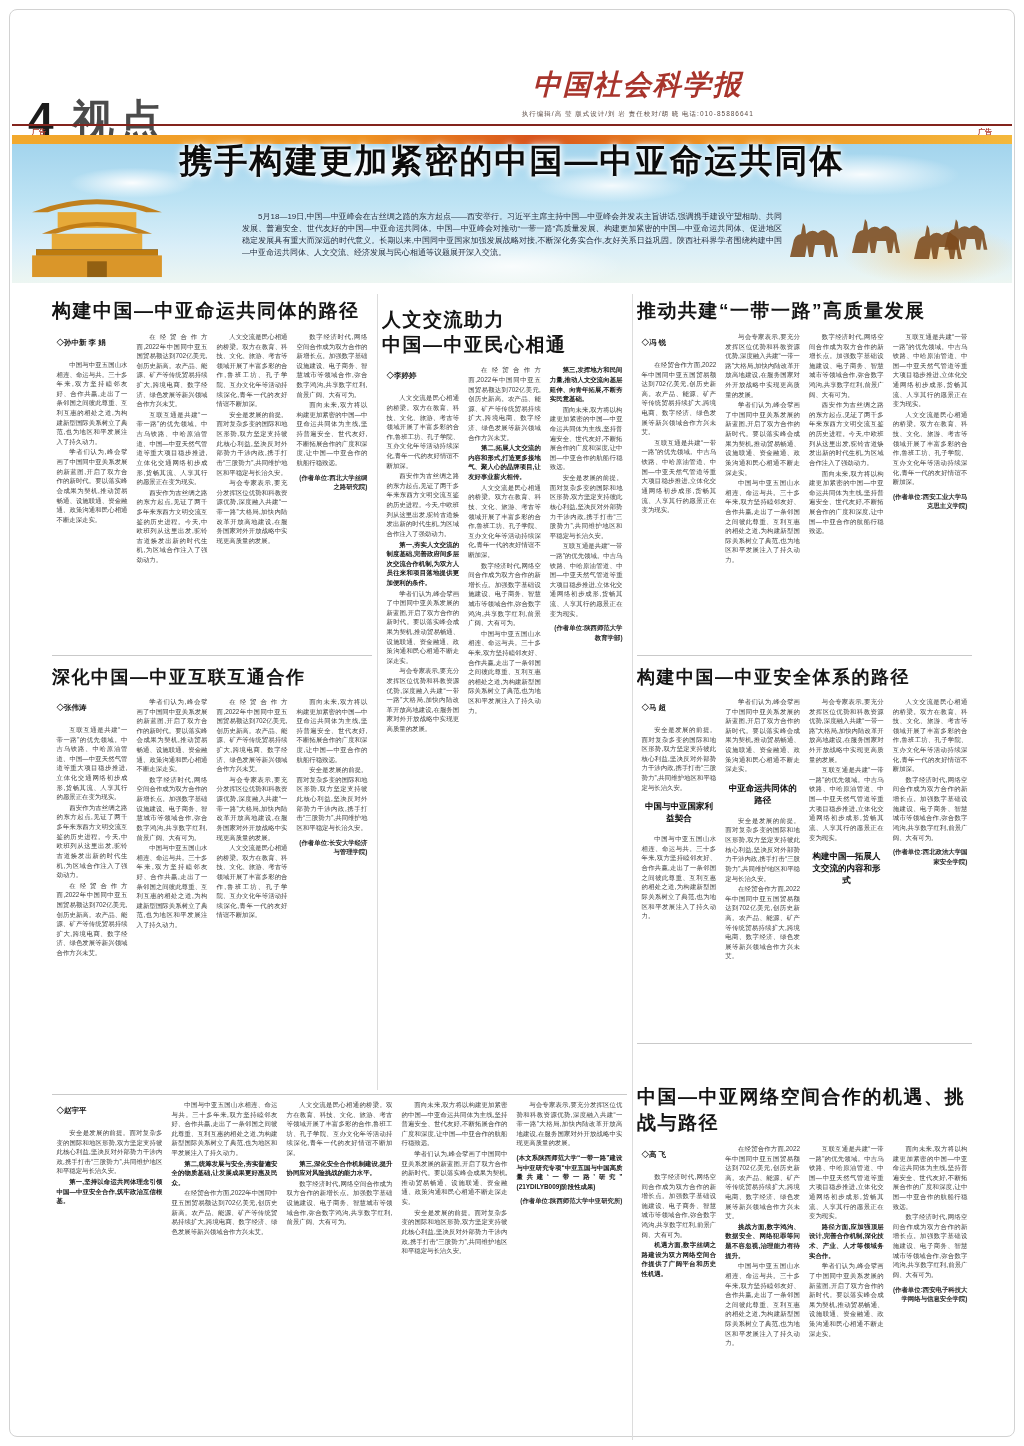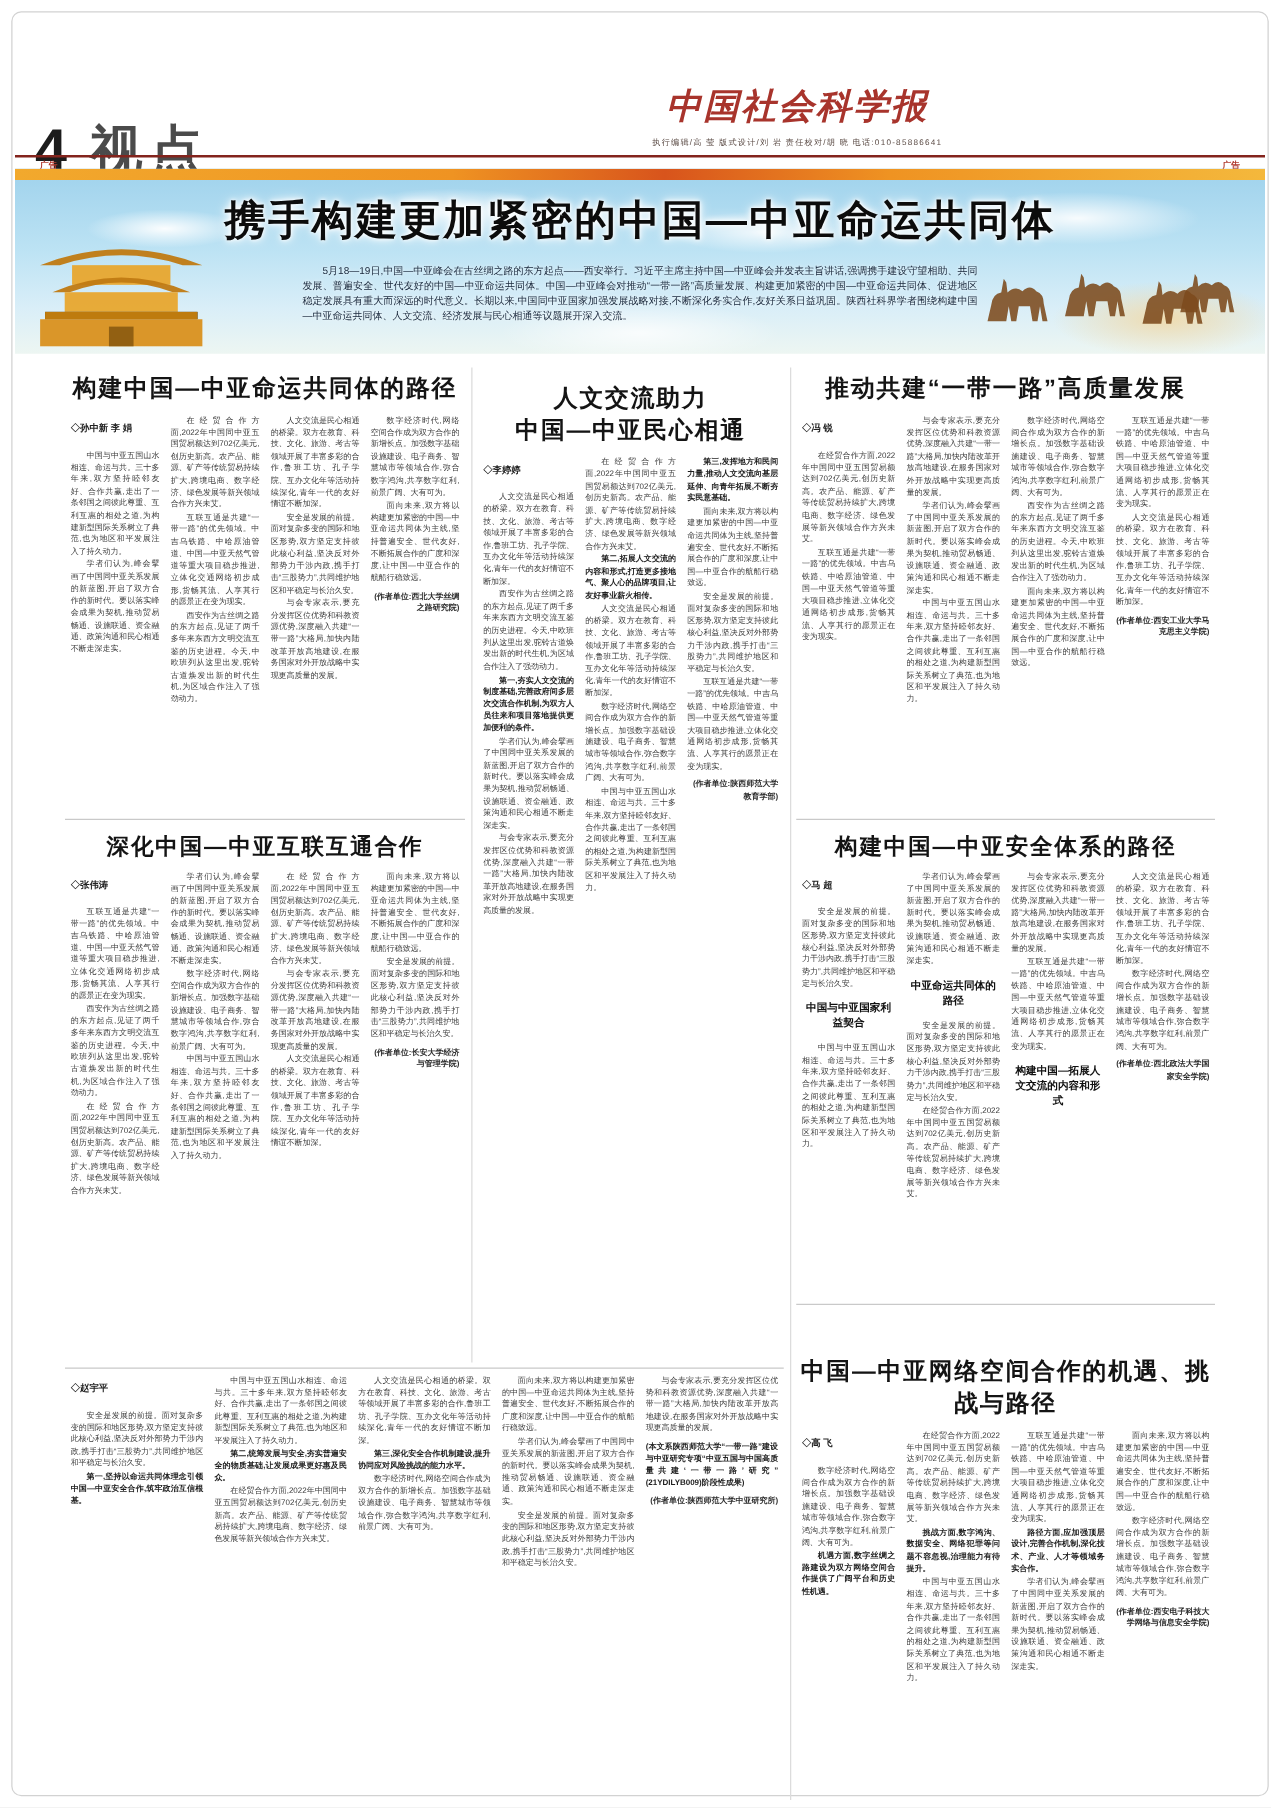--- a/index.html
+++ b/index.html
@@ -32,31 +32,31 @@
   .clouds{position:absolute;inset:9px 0 0 0;
       background:
         radial-gradient(90px 22px at 12% 28%, rgba(255,255,255,.95), rgba(255,255,255,0) 70%),
         radial-gradient(120px 26px at 35% 18%, rgba(255,255,255,.9), rgba(255,255,255,0) 70%),
         radial-gradient(110px 24px at 60% 30%, rgba(255,255,255,.85), rgba(255,255,255,0) 70%),
         radial-gradient(140px 30px at 85% 22%, rgba(255,255,255,.9), rgba(255,255,255,0) 70%),
         radial-gradient(160px 34px at 50% 88%, rgba(255,255,255,.8), rgba(255,255,255,0) 70%),
         radial-gradient(120px 40px at 92% 80%, rgba(240,217,168,.9), rgba(240,217,168,0) 75%);}
   .tower{position:absolute;left:6px;bottom:4px;width:158px;height:118px;}
   .camels{position:absolute;right:8px;bottom:20px;width:220px;height:60px;}
-  .banner-headline{position:absolute;top:19px;left:0;right:0;text-align:center;
+  .banner-headline{position:absolute;top:4px;left:0;right:0;text-align:center;
       font-size:33px;font-weight:900;letter-spacing:2px;color:#0c0c0c;
       text-shadow:0 0 3px #fff,0 0 6px #fff,0 0 10px rgba(255,255,255,.9);}
   .banner-intro{position:absolute;top:76px;left:50%;transform:translateX(-50%);width:540px;
       font-size:8px;line-height:1.5;text-align:justify;text-indent:2em;color:#17263a;
       text-shadow:0 0 3px rgba(255,255,255,.9);}
 
   
   .content{position:absolute;top:294px;left:52px;width:920px;height:1146px;}
   .article{position:absolute;display:flex;flex-direction:column;overflow:hidden;}
-  .headline{font-size:19px;font-weight:900;letter-spacing:1.5px;text-align:center;
+  .headline{font-size:19px;font-weight:900;letter-spacing:1.5px;
             color:#141414;margin:4px 0 8px;flex:0 0 auto;}
   .a1 .headline{white-space:pre-line;line-height:1.3;font-size:19px;margin-top:14px;}
   .a4 .headline,.a3 .headline{font-size:18px;}
   .cols{display:flex;flex:1;overflow:hidden;}
   .col{flex:1;padding:0 4.5px;overflow:hidden;}
   .body{font-size:6.4px;line-height:1.5;text-align:justify;text-indent:2em;
         color:#3b3b3b;margin:0 0 1px;}
   .lead{font-weight:bold;color:#1d1d1d;}
   .byline{font-size:7.5px;font-weight:bold;color:#222;margin:6px 0 12px;}
   .subhead{font-size:8.5px;font-weight:bold;text-align:center;color:#101010;margin:9px 1px;}

